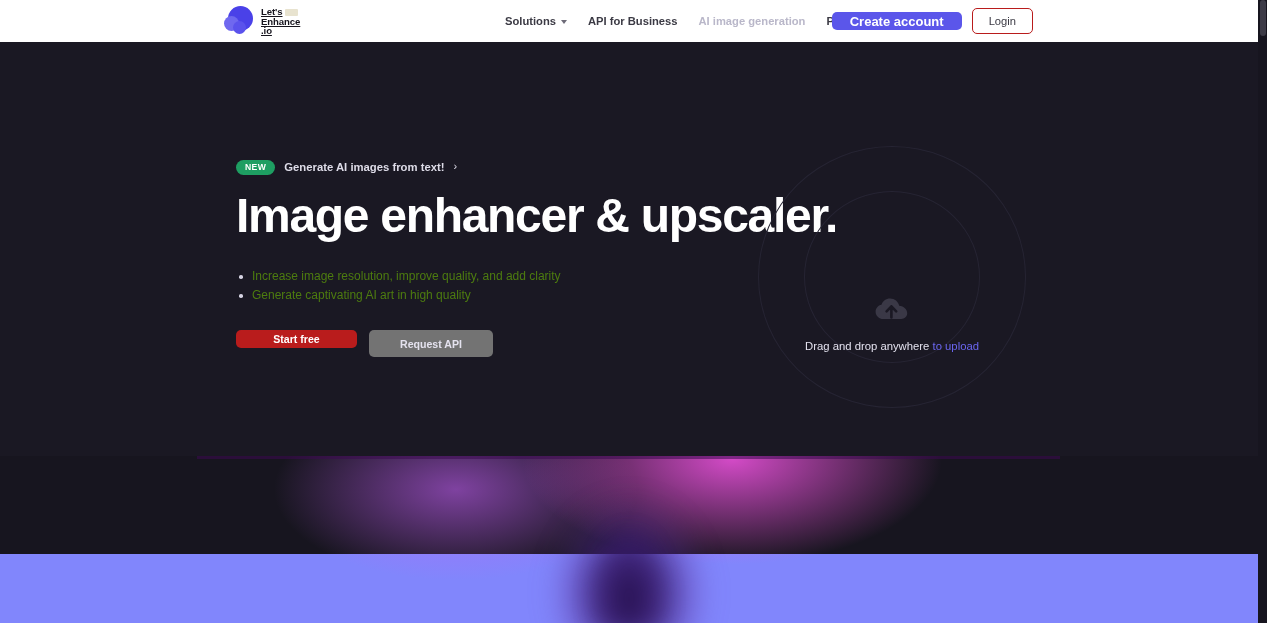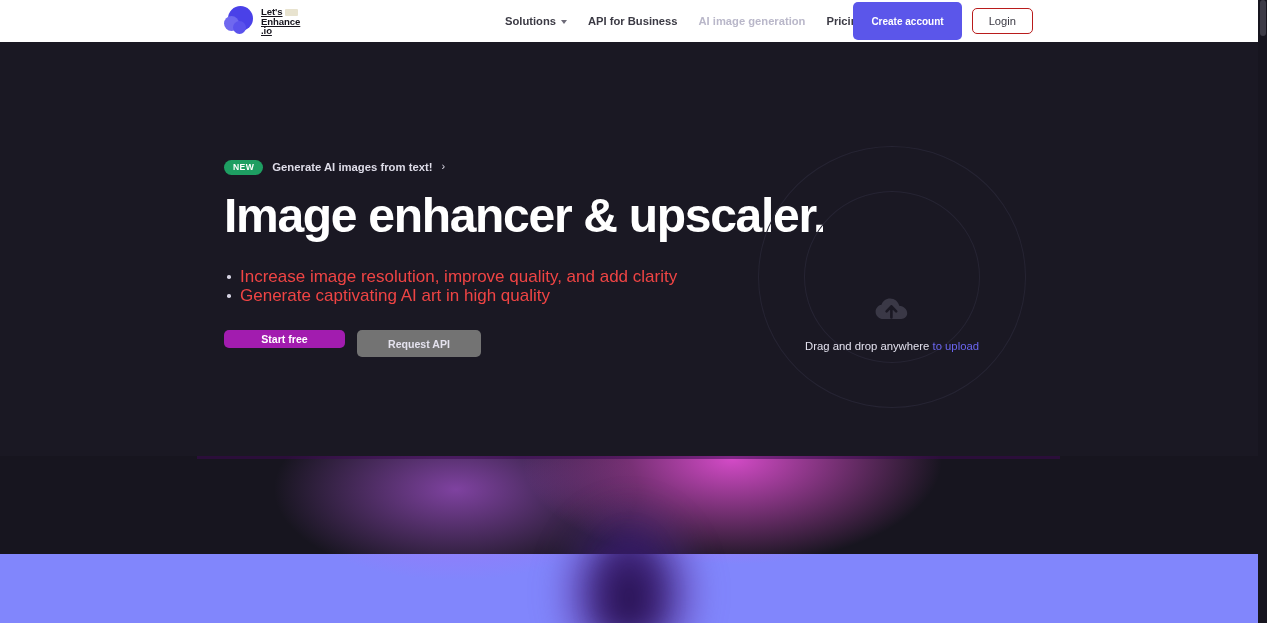--- a/index.html
+++ b/index.html
@@ -122,25 +122,25 @@
     right: 225px;
     top: 0;
     height: 42px;
     display: flex;
     align-items: center;
     gap: 10px;
   }
   .btn-create {
     background: #5b56ea;
     color: #ffffff;
-    font-size: 10px;
+    font-size: 13px;
     font-weight: bold;
     border: none;
     border-radius: 5px;
-    height: 38px;
+    height: 18px;
     padding: 0 18px;
     cursor: pointer;
     font-family: "Liberation Sans", sans-serif;
     white-space: nowrap;
   }
   .btn-login {
     background: #ffffff;
     color: #3b3a44;
     font-size: 11.2px;
     border: 1px solid #b91c1c;
@@ -174,21 +174,21 @@
   .hero {
     position: absolute;
     top: 42px; left: 0;
     width: 1258px;
     height: 414px;
     background: #1a1823;
   }
 
   .hero-left {
     position: absolute;
-    left: 224px;
+    left: 236px;
     top: 118px;
     width: 520px;
   }
 
   .badge-row {
     display: flex;
     align-items: center;
     gap: 9px;
     cursor: pointer;
     width: max-content;
@@ -226,42 +226,42 @@
     white-space: nowrap;
   }
 
   .hero-list {
     margin-top: 26px;
     list-style: none;
   }
   .hero-list li {
     position: relative;
     padding-left: 16px;
-    color: #ef4444;
-    font-size: 17px;
+    color: #4d7c0f;
+    font-size: 12px;
     line-height: 19px;
   }
   .hero-list li::before {
     content: "";
     position: absolute;
     left: 3px;
     top: 8px;
     width: 3.5px;
     height: 3.5px;
     border-radius: 50%;
     background: #d5d3e2;
   }
 
   .cta-row {
     margin-top: 25px;
     display: flex;
     gap: 12px;
   }
   .btn-start {
-    background: #a21caf;
+    background: #b91c1c;
     color: #ffffff;
     border: none;
     border-radius: 5px;
     width: 121px;
     height: 18px;
     font-size: 10.6px;
     font-weight: bold;
     cursor: pointer;
     font-family: "Liberation Sans", sans-serif;
   }

